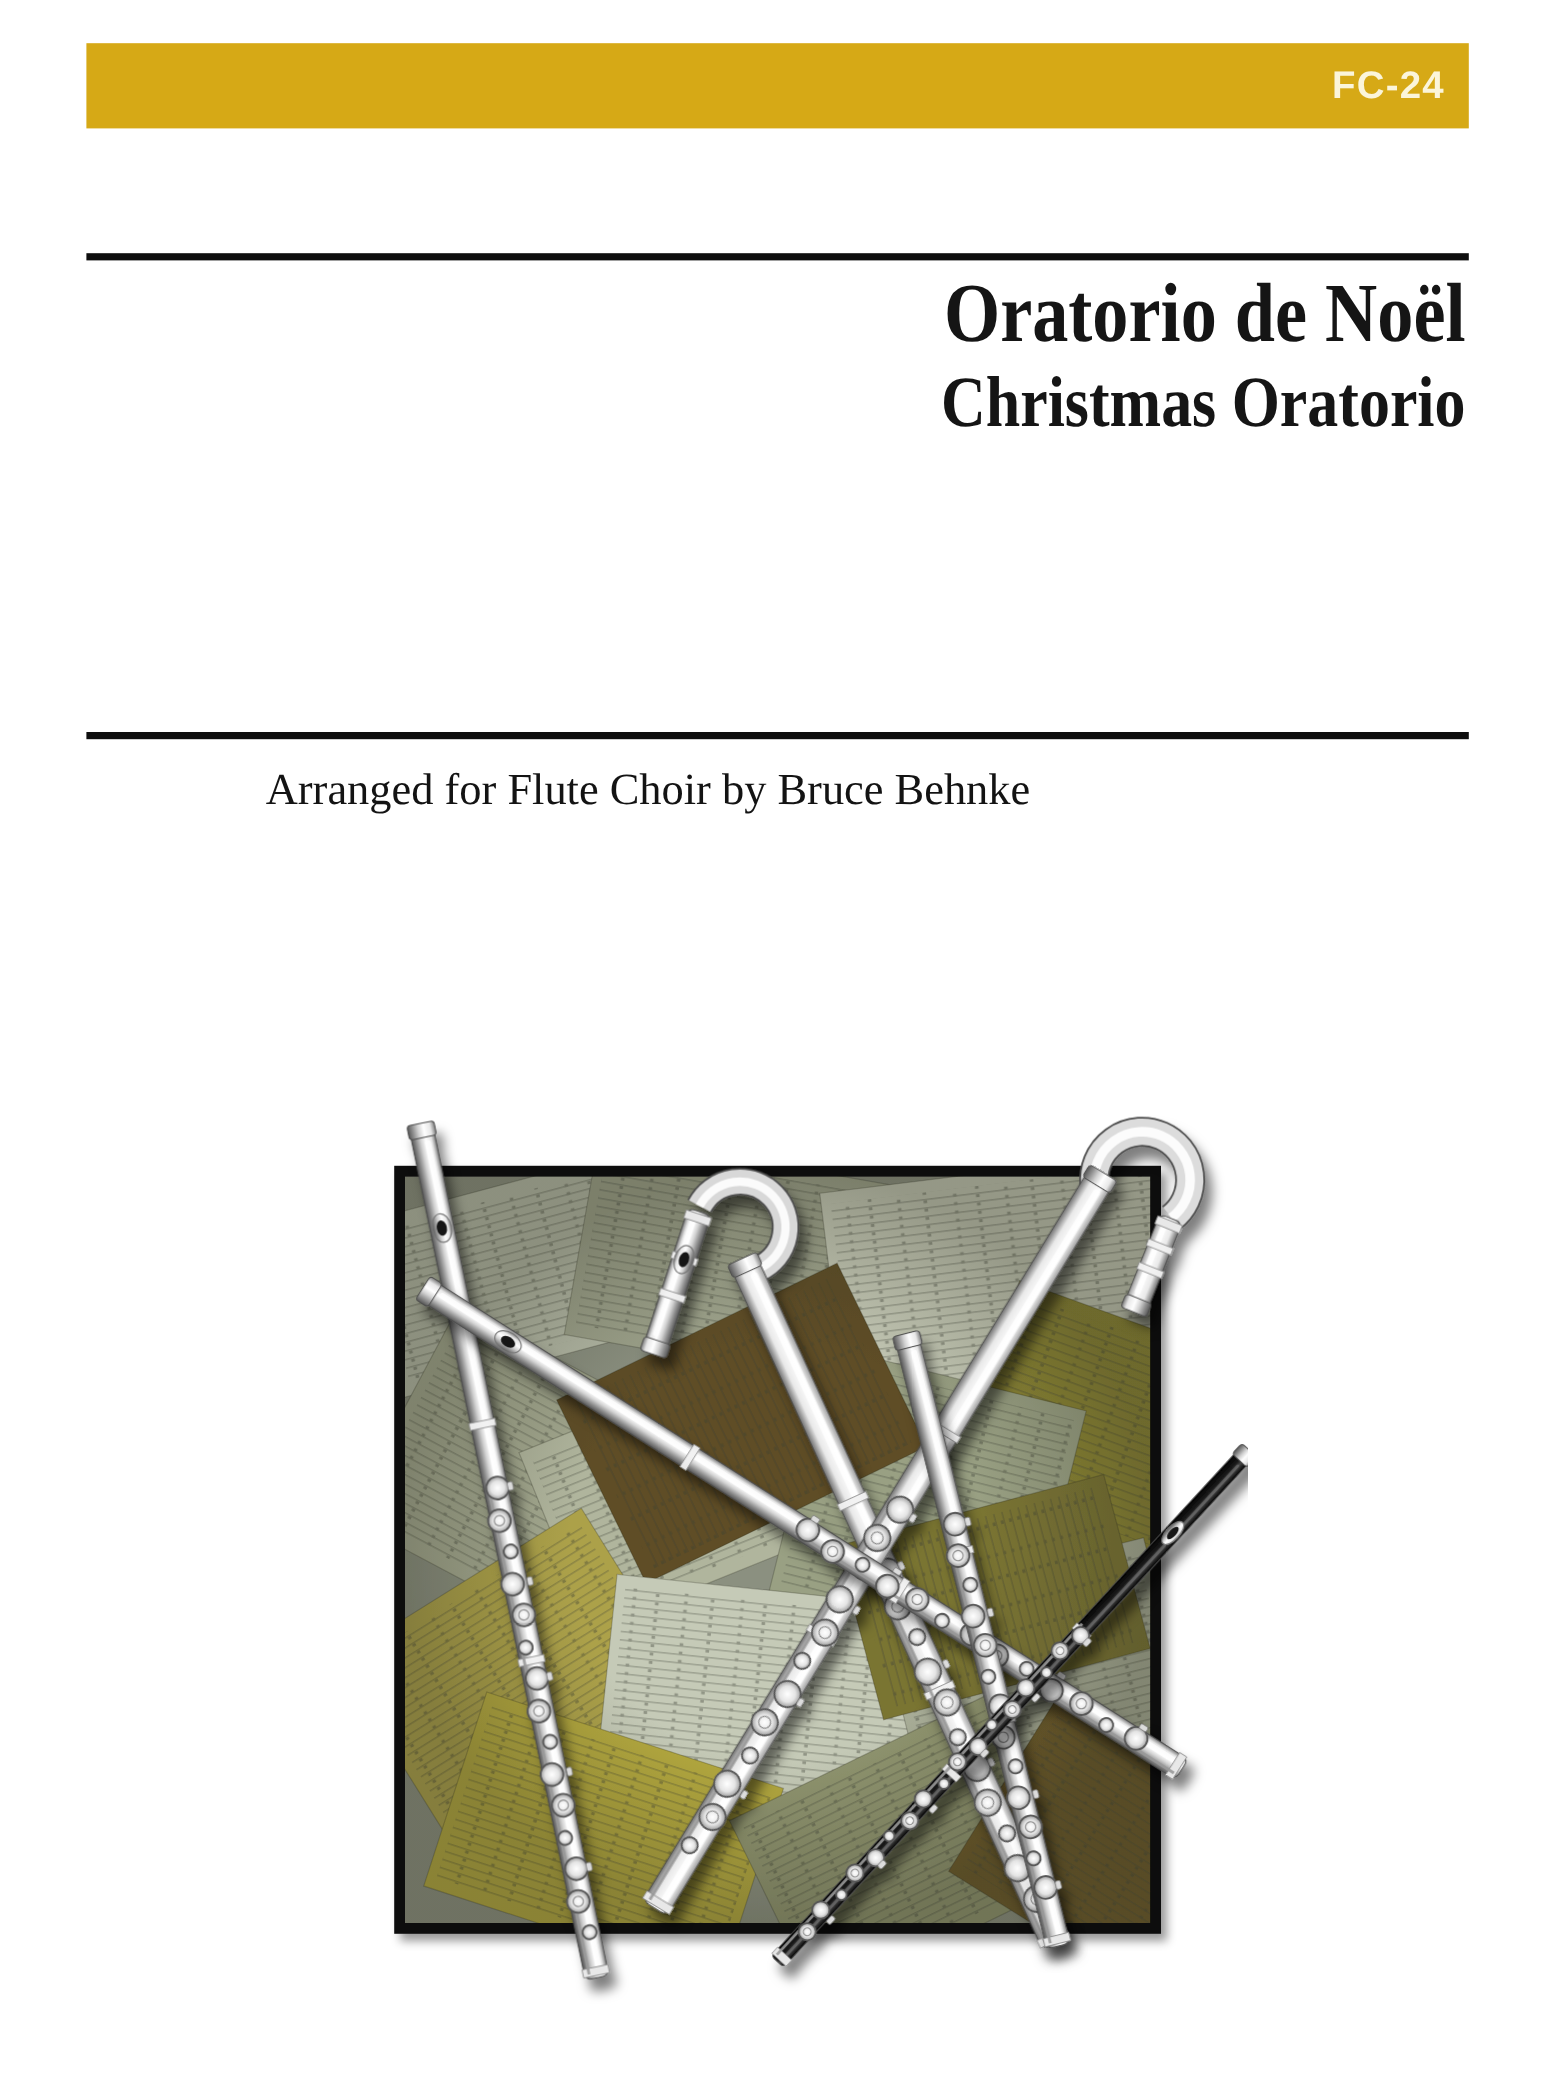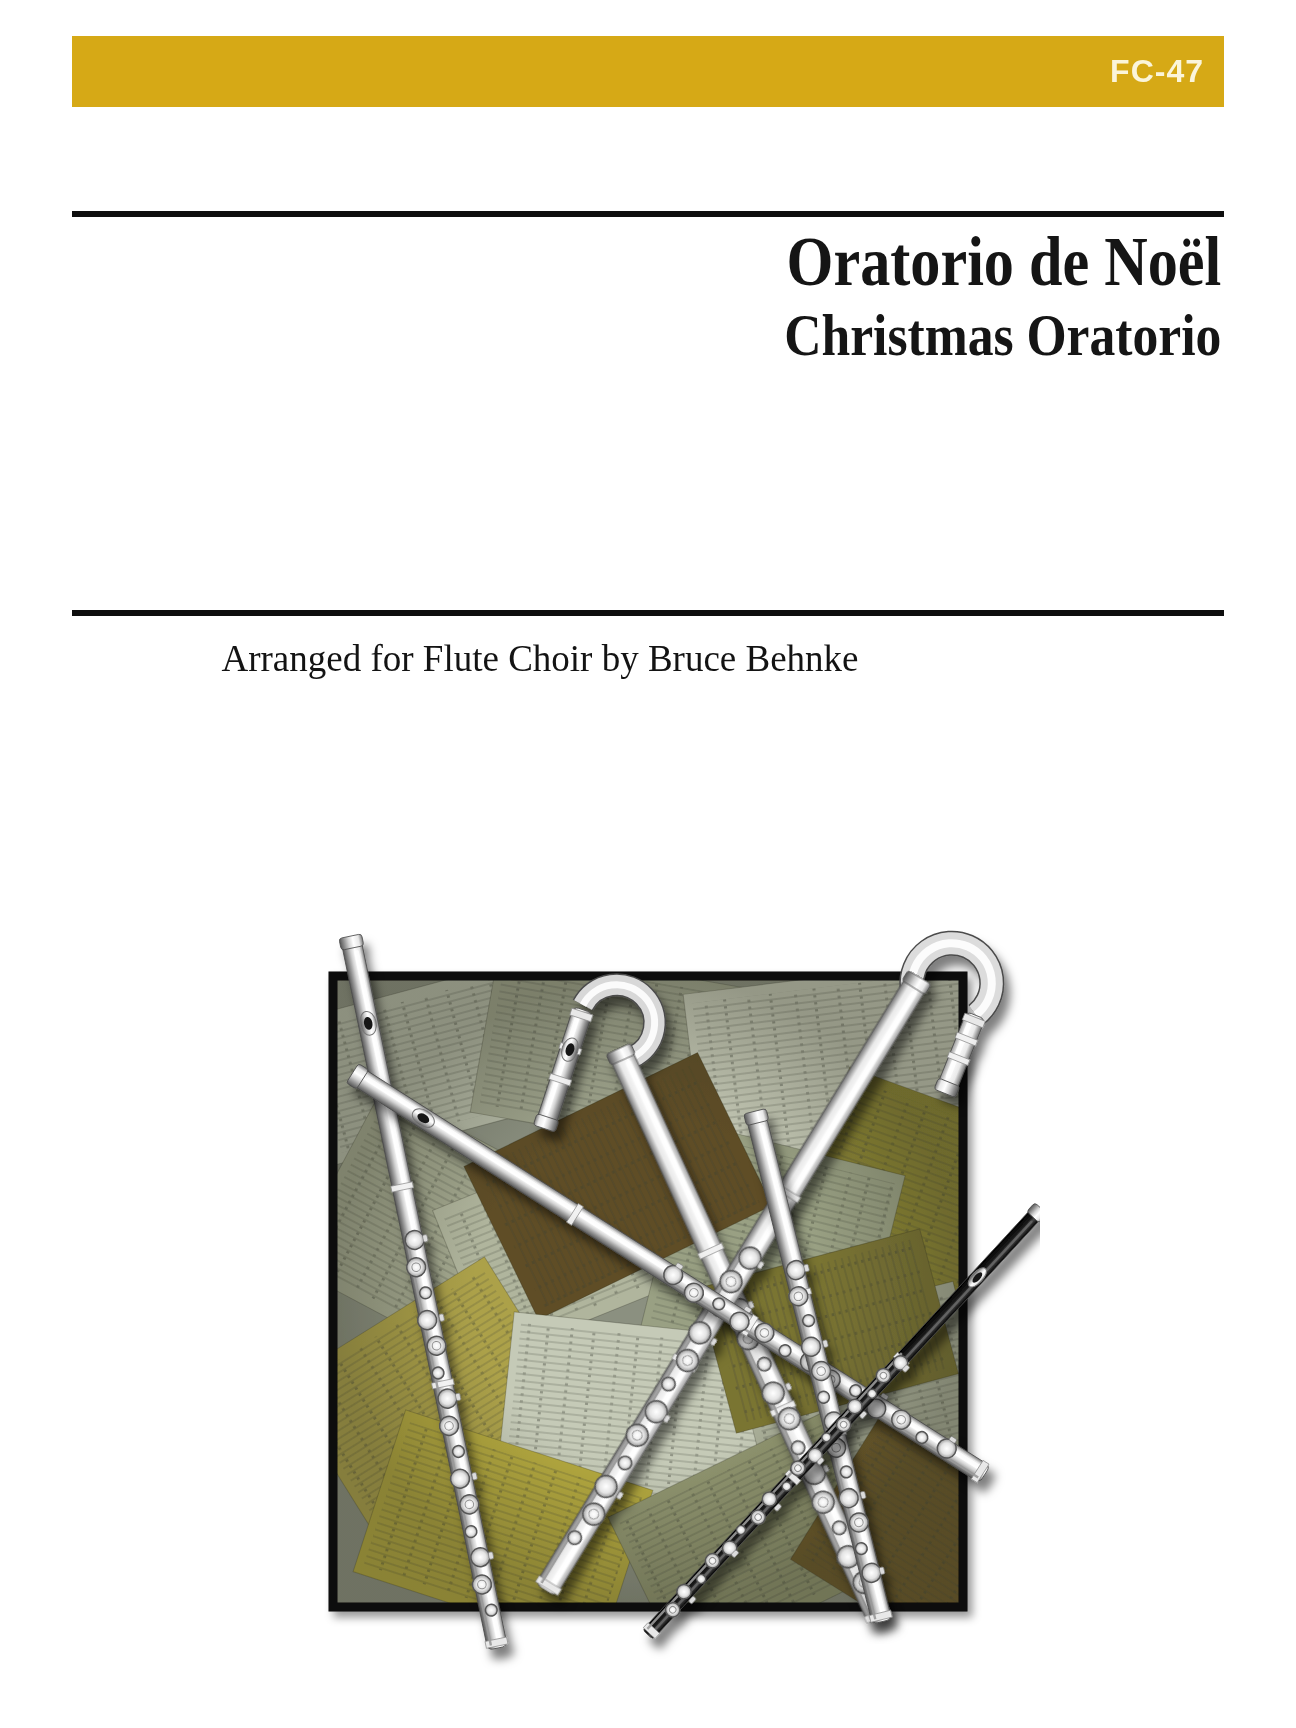--- a/index.html
+++ b/index.html
@@ -40,21 +40,21 @@
   
   .art{position:absolute;left:300px;top:845px;width:740px;height:883px;}
   .frame-border{fill:none;stroke:#0b0b0b;stroke-width:9px;}
 </style>
 </head>
 <body>
 
 <div class="page">
 
   <div class="banner" style="background: rgb(214, 169, 22);">
-    <span class="banner-code" style="color: rgb(251, 245, 218);">FC-47</span>
+    <span class="banner-code" style="color: rgb(251, 245, 218);">FC-24</span>
   </div>
 
   <div class="rule rule-top"></div>
 
   <div class="heading title">
     <span class="squeeze">Oratorio de Noël</span>
   </div>
   <div class="heading subtitle">
     <span class="squeeze">Christmas Oratorio</span>
   </div>

